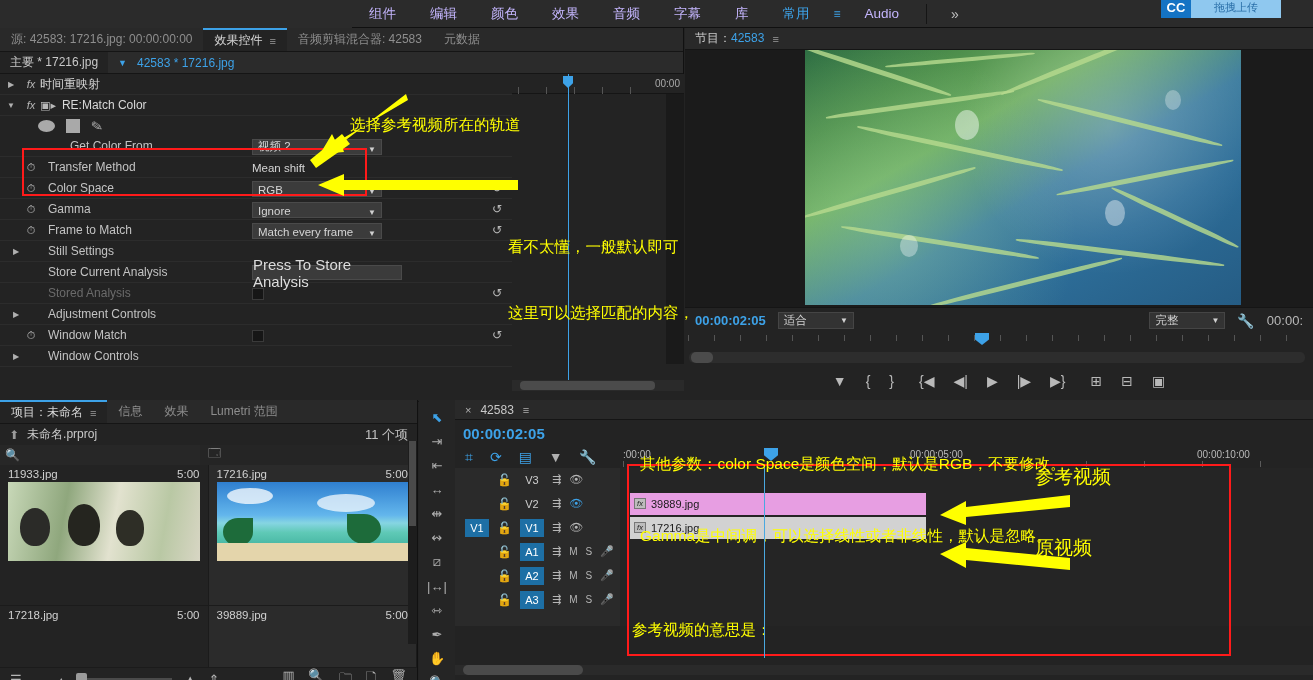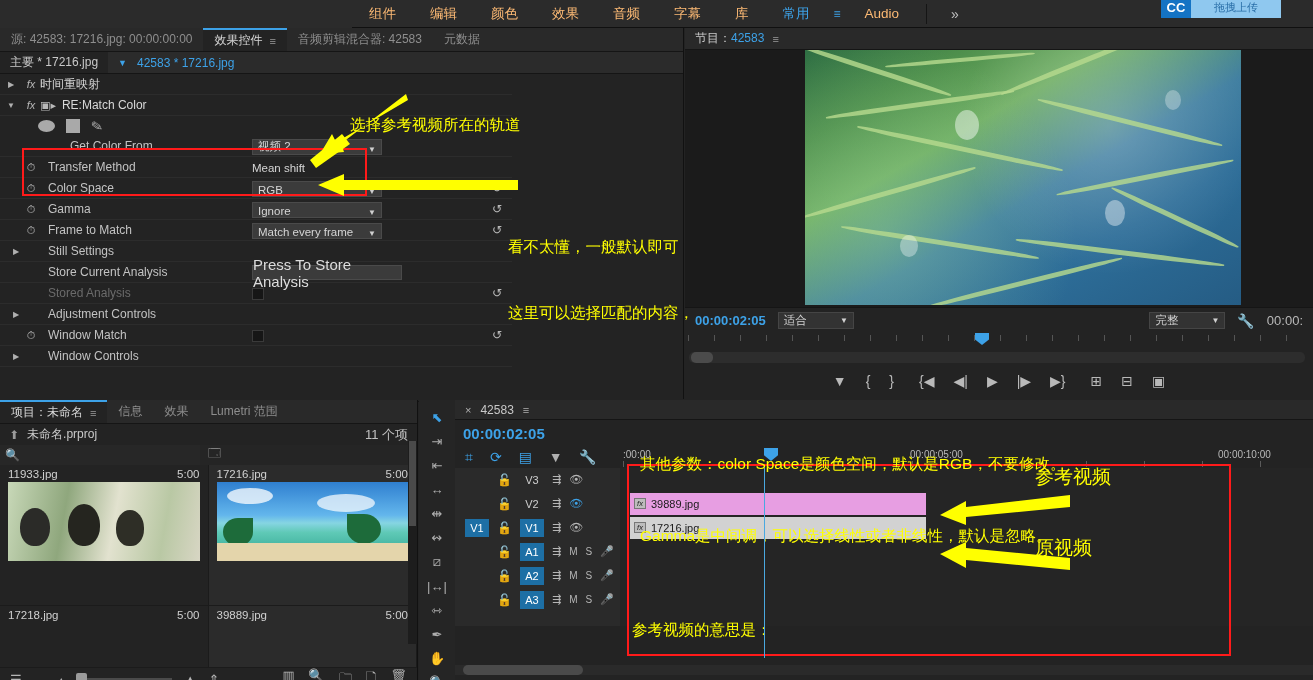--- a/index.html
+++ b/index.html
@@ -13,21 +13,21 @@
   .abs { position:absolute; }
 
   
   #menubar {
     left:0; top:0; width:1313px; height:28px;
     background:#2b2b2b; border-bottom:1px solid #101010;
     display:flex; align-items:center;
   }
   #menubar .mleft { width:352px; height:28px; background:#2b2b2b; }
   #menubar .mitem {
-    padding:0 17px; height:28px; line-height:28px; color:#fdba74;
+    padding:0 17px; height:28px; line-height:28px; color:#c4b5fd;
     font-size:13.5px; cursor:default; white-space:nowrap;
   }
   #menubar .mitem.active { color:#3da2e8; }
   #menubar .mitem.small { font-size:12px; padding:0 7px; color:#3da2e8;}
   #menubar .sep { width:1px; height:20px; background:#151515; margin:0 10px; }
   #menubar .chev { padding:0 14px; color:#c0c0c0; font-size:14px; }
 
   #cc-badge {
     right:32px; top:-4px; width:120px; height:22px; display:flex; align-items:center;
   }
@@ -385,20 +385,36 @@
         <span class="reset">↺</span>
       </div>
 
       <div class="frow">
         <div class="tw" style="padding-left:10px"><span class="tri">▶</span></div>
         <div class="sw"></div>
         <div class="lbl" style="margin-left:8px">Window Controls</div>
       </div>
     </div>
 
+    <div id="fxtl">
+      <div class="ruler">
+        <span class="t">00:00</span>
+        <span class="tick" style="left:6px"></span>
+          <span class="tick" style="left:34px"></span>
+        <span class="tick" style="left:62px"></span>
+          <span class="tick" style="left:90px"></span>
+        <span class="tick" style="left:118px"></span>
+      </div>
+      <div class="ctihead"></div>
+      <div class="cti"></div>
+      <div class="grad"></div>
+      <div class="hscroll">
+        <div class="hthumb"></div>
+      </div>
+    </div>
   </div>
 
   <div id="fxfooter">
     <span class="tc">00:00:02:05</span>
     <span class="ricons">
       <span>▶♪</span>
       <span>⊏▸</span>
     </span>
   </div>
 </div>
@@ -600,21 +616,21 @@
     <span>⌗</span>
     <span>⟳</span>
     <span>▤</span>
     <span class="grey">▼</span>
     <span class="grey">🔧</span>
   </div>
 
   <div id="tlruler">
     <span class="lab" style="left:3px">:00:00</span>
     <span class="lab" style="left:290px">00:00:05:00</span>
-    <span class="lab" style="left:598px">00:00:10:00</span>
+    <span class="lab" style="left:577px">00:00:10:00</span>
     <span class="tk" style="left:3px"></span>
       <span class="tk" style="left:60px"></span>
     <span class="tk" style="left:118px"></span>
       <span class="tk" style="left:176px"></span>
     <span class="tk" style="left:234px"></span>
       <span class="tk" style="left:292px"></span>
     <span class="tk" style="left:350px"></span>
       <span class="tk" style="left:408px"></span>
     <span class="tk" style="left:466px"></span>
       <span class="tk" style="left:524px"></span>

